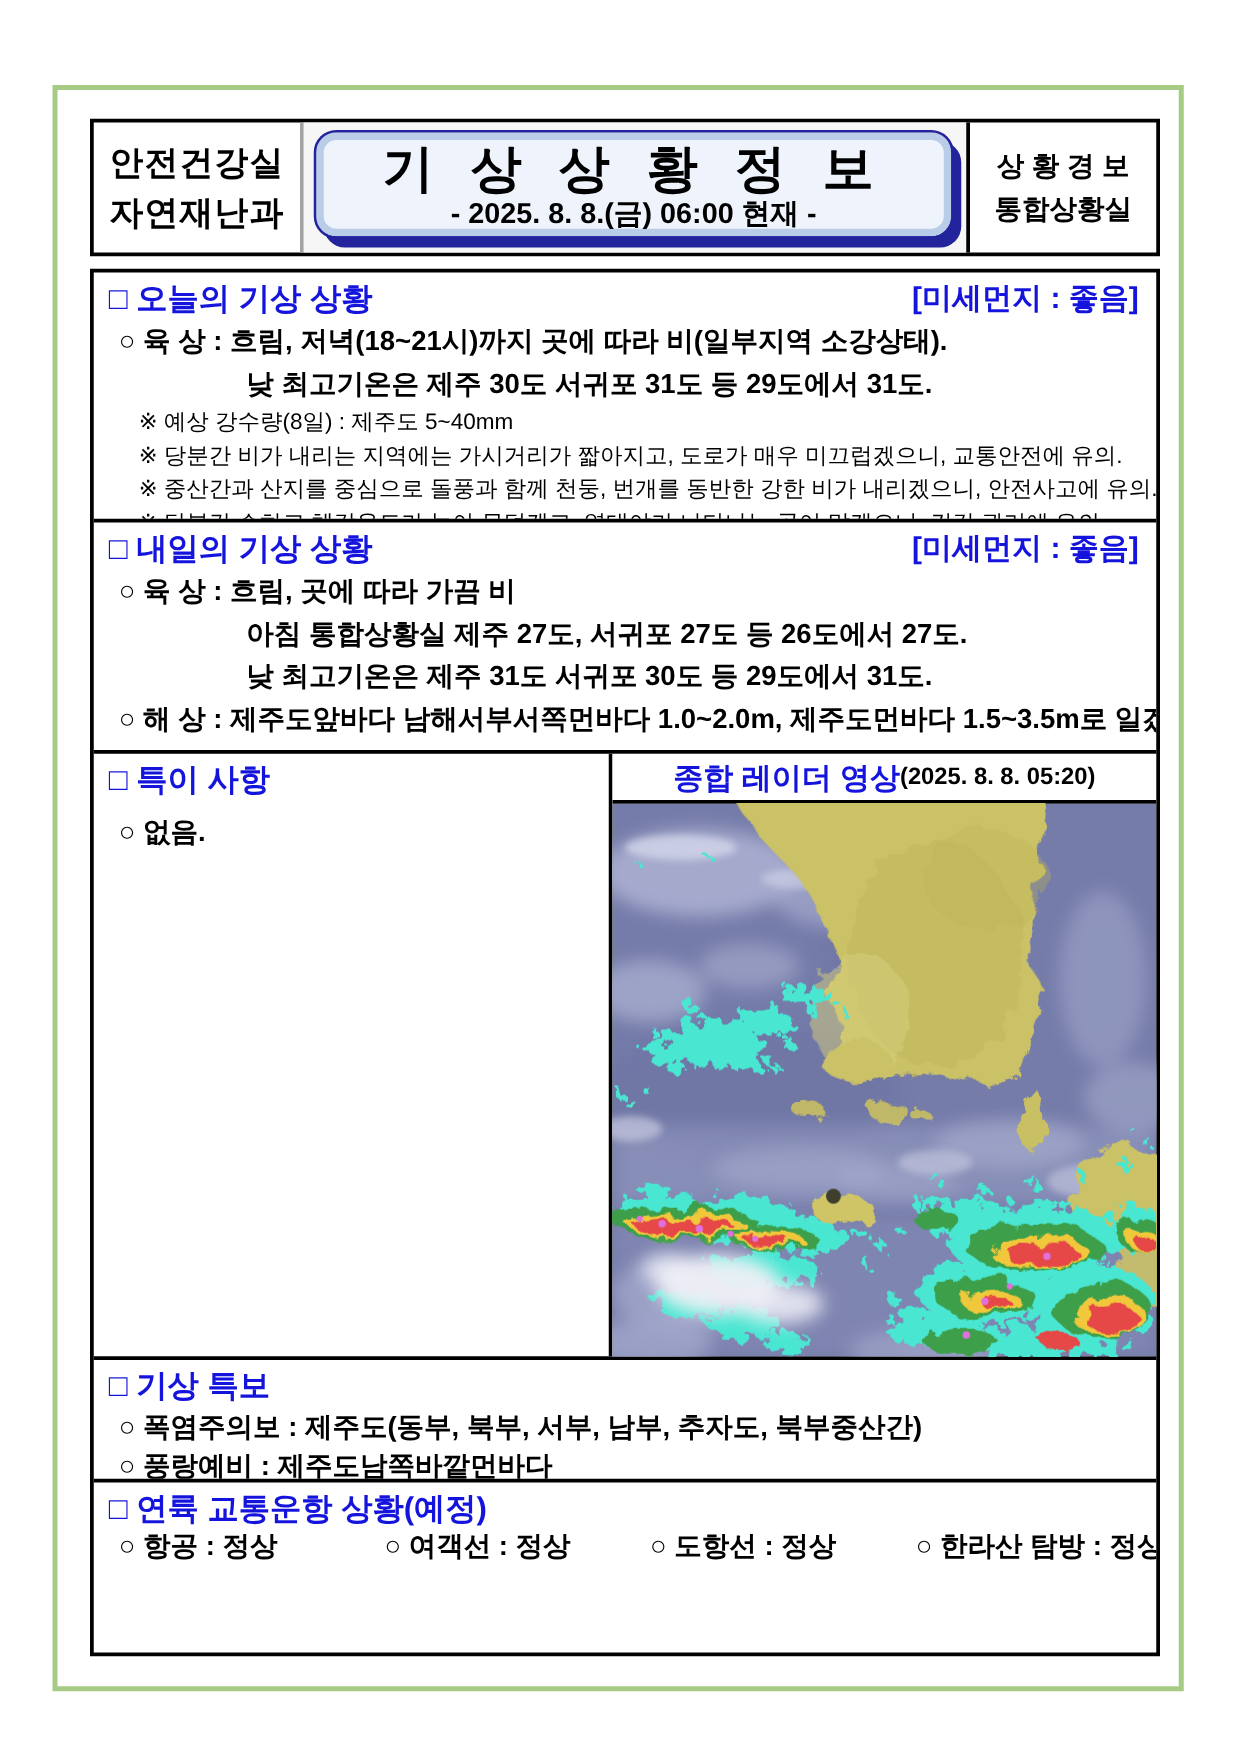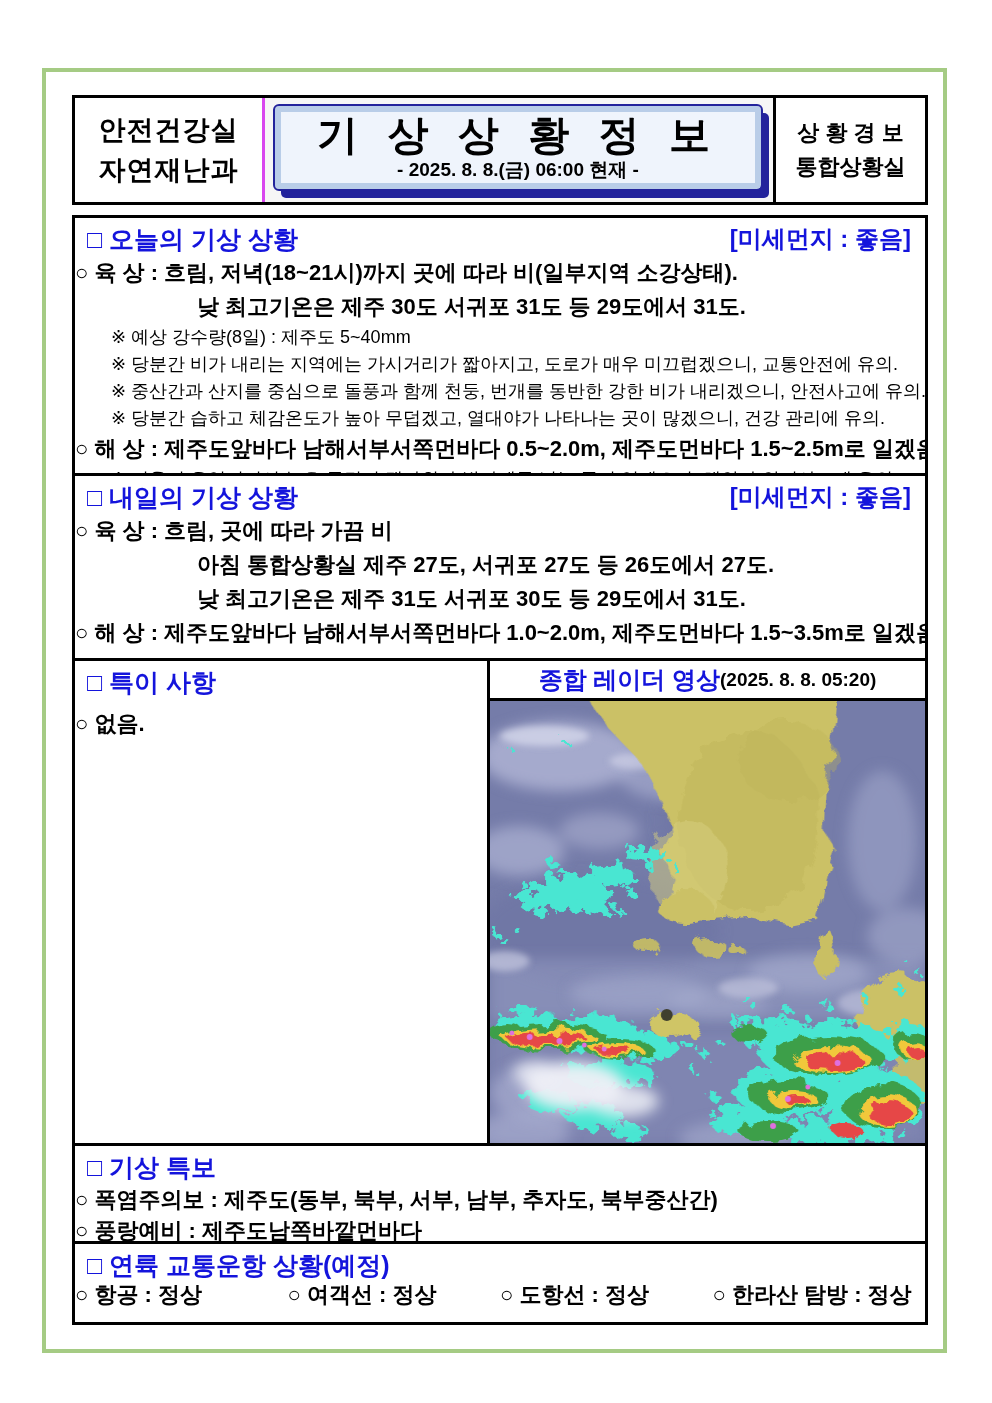--- a/index.html
+++ b/index.html
@@ -12,43 +12,43 @@
   .green-frame {
     position:absolute; left:42px; top:68px; width:905px; height:1285px;
     border:4px solid #a5cb84; background:#fff;
   }
   
   .header-table {
     position:absolute; left:72px; top:95px; width:856px; height:110px;
     border:3px solid #000; display:flex; background:#fff;
   }
   .hcell { display:flex; flex-direction:column; justify-content:center; align-items:center; }
-  .hcell.dept { width:190px; border-right:3px solid #d946ef; font-weight:bold; font-size:27px; line-height:40px; letter-spacing:1px; }
+  .hcell.dept { width:168px; border-right:3px solid #a3a3a3; font-weight:bold; font-size:27px; line-height:40px; letter-spacing:1px; }
   .hcell.office { width:152px; border-left:3px solid #000; font-weight:bold; font-size:22px; line-height:34px; }
   .hcell.center { flex:1; background:#f6f6f6; padding:8px 12px 13px 10px; display:block; }
   .banner {
     position:relative; width:100%; height:100%;
-    background:#eff4fc; border:6px solid #b9cde8; border-radius:4px;
+    background:#eff4fc; border:6px solid #b9cde8; border-radius:16px;
     outline:2px solid #23239c;
     box-shadow:7px 8px 0 1px #23239c;
     display:flex; flex-direction:column; justify-content:center; align-items:center;
   }
   .banner-title { font-size:41px; font-weight:bold; letter-spacing:9px; line-height:44px; white-space:nowrap; }
-  .banner-sub { font-size:19px; font-weight:bold; line-height:26px; white-space:nowrap; }
+  .banner-sub { font-size:23px; font-weight:bold; line-height:26px; white-space:nowrap; }
   
   .main-table {
     position:absolute; left:72px; top:215px; width:856px; height:1110px;
     border:3px solid #000; background:#fff;
   }
   .row { width:100%; overflow:hidden; }
   .row.bordered { border-bottom:3px solid #000; }
   .sec-head { display:flex; justify-content:space-between; align-items:flex-start; padding:6px 14px 2px 12px; }
   .sec-title { color:#1414dc; font-weight:bold; font-size:25px; line-height:30px; white-space:nowrap; }
   .sec-badge { color:#1414dc; font-weight:bold; font-size:24px; line-height:30px; white-space:nowrap; }
-  .line { font-weight:bold; font-size:22px; line-height:34px; white-space:nowrap; }
+  .line { font-weight:bold; font-size:22px; line-height:34px; padding-left:20px; white-space:nowrap; }
   .line.indent { padding-left:122px; }
   .line.note { font-weight:normal; font-size:18px; line-height:27px; padding-left:36px; }
   
   .row.split { display:flex; }
   .cell-left { flex:1; }
   .cell-radar { width:438px; border-left:3px solid #000; display:flex; flex-direction:column; }
   .radar-titlebar { height:40px; border-bottom:3px solid #000; display:flex; justify-content:center; align-items:center; background:#fff; }
   .radar-title { color:#1414dc; font-weight:bold; font-size:24px; white-space:nowrap; }
   .radar-time { color:#000; font-weight:bold; font-size:19px; white-space:nowrap; }
   .radar-img { flex:1; display:block; }
@@ -74,21 +74,21 @@
     </div>
   </div>
   <div class="hcell office">
     <div>상 황 경 보</div>
     <div>통합상황실</div>
   </div>
 </div>
 
 <div class="main-table">
 
-  <div class="row bordered" style="height:258px;">
+  <div class="row bordered" style="height:200px;">
     <div class="sec-head">
       <span class="sec-title">□ 오늘의 기상 상황</span>
       <span class="sec-badge">[미세먼지 : 좋음]</span>
     </div>
     <div class="line">○ 육 상 : 흐림, 저녁(18~21시)까지 곳에 따라 비(일부지역 소강상태).</div>
     <div class="line indent">낮 최고기온은 제주 30도 서귀포 31도 등 29도에서 31도.</div>
     <div class="line note">※ 예상 강수량(8일) : 제주도 5~40mm</div>
     <div class="line note">※ 당분간 비가 내리는 지역에는 가시거리가 짧아지고, 도로가 매우 미끄럽겠으니, 교통안전에 유의.</div>
     <div class="line note">※ 중산간과 산지를 중심으로 돌풍과 함께 천둥, 번개를 동반한 강한 비가 내리겠으니, 안전사고에 유의.</div>
     <div class="line note">※ 당분간 습하고 체감온도가 높아 무덥겠고, 열대야가 나타나는 곳이 많겠으니, 건강 관리에 유의.</div>

